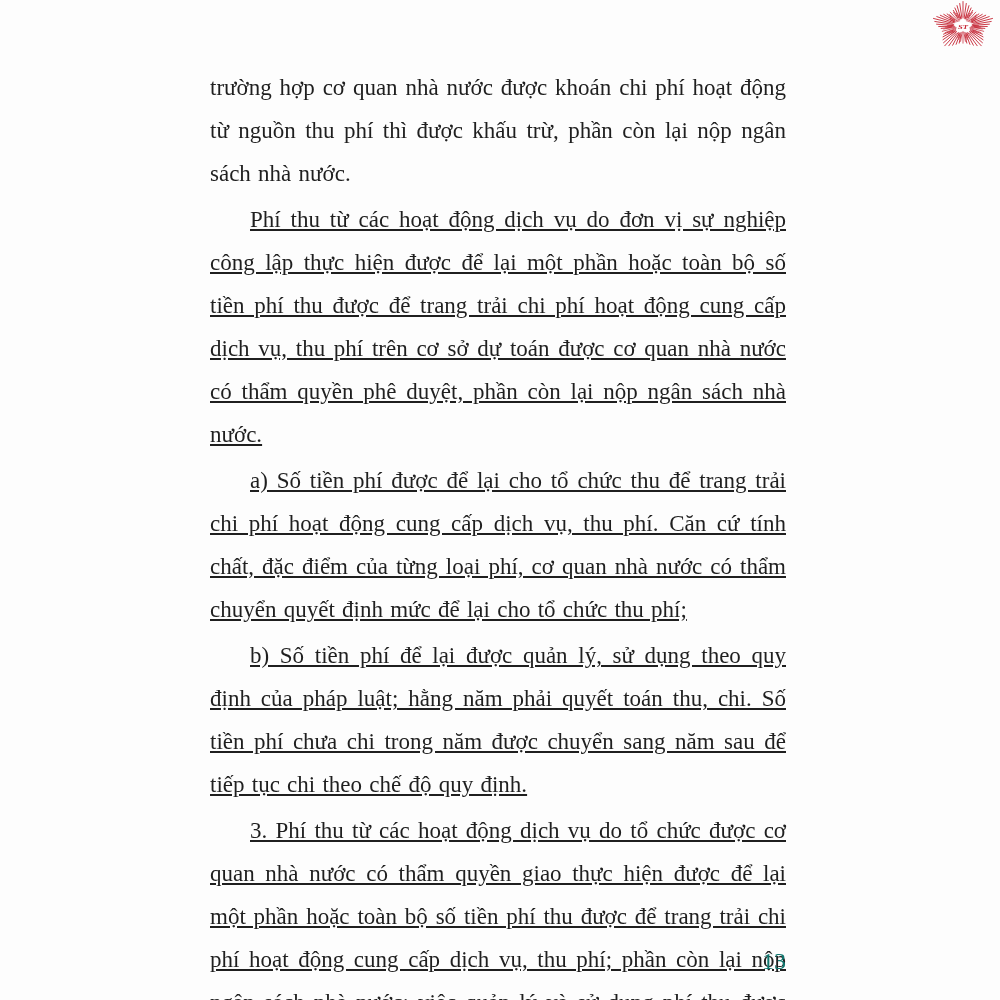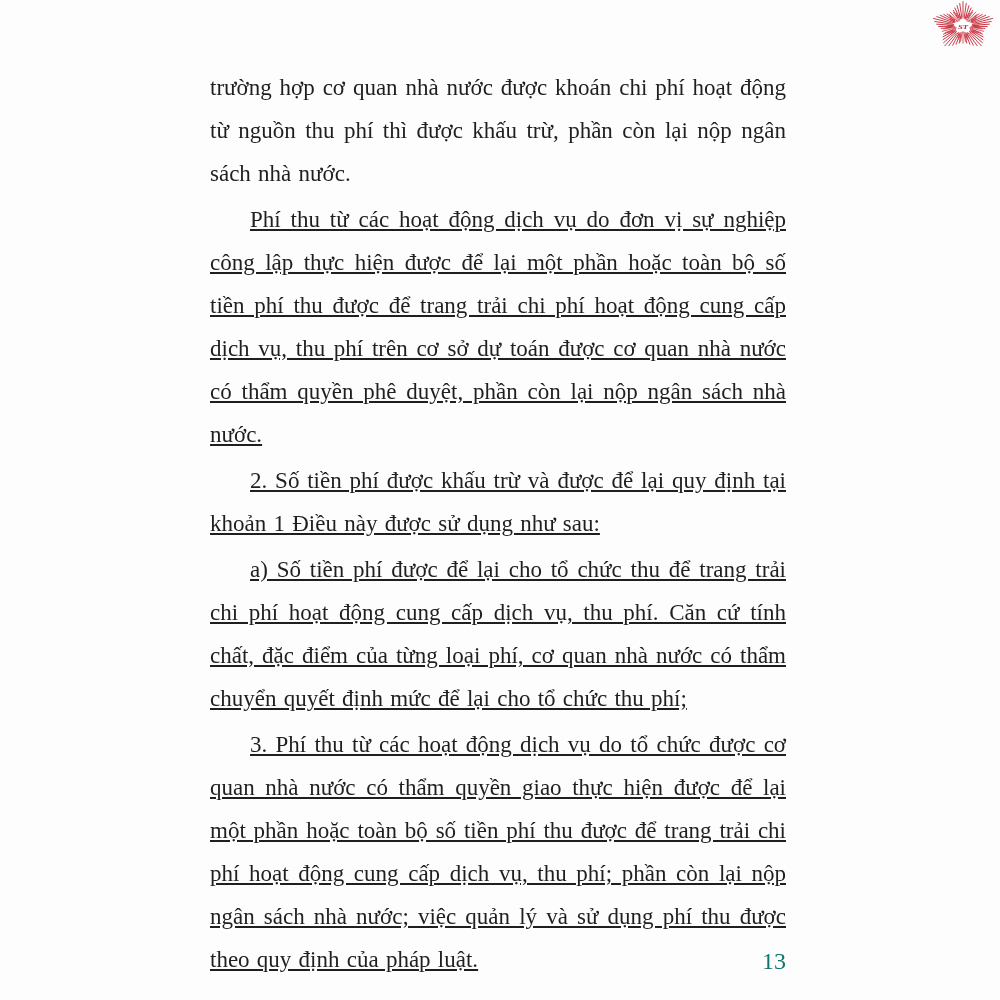--- a/index.html
+++ b/index.html
@@ -148,20 +148,20 @@
         <line x1="45.13" y1="37.95" x2="40.04" y2="25.34" stroke="#c42130" stroke-width="1.2" stroke-linecap="round"></line>
         <line x1="46.38" y1="36.48" x2="43.94" y2="27.40" stroke="#c42130" stroke-width="1.2" stroke-linecap="round"></line>
         <polygon points="50.00,32.50 54.23,44.18 66.64,44.59 56.85,52.22 60.29,64.16 50.00,57.20 39.71,64.16 43.15,52.22 33.36,44.59 45.77,44.18" fill="#ffffff"></polygon>
         <text x="50" y="56" text-anchor="middle" font-family="&quot;Liberation Serif&quot;, serif" font-style="italic" font-weight="bold" font-size="13" fill="#c42130">ST</text>
       </svg>
   </div>
 
   <div class="text-block">
     <p>trường hợp cơ quan nhà nước được khoán chi phí hoạt động từ nguồn thu phí thì được khấu trừ, phần còn lại nộp ngân sách nhà nước.</p>
     <p class="indent">Phí thu từ các hoạt động dịch vụ do đơn vị sự nghiệp công lập thực hiện được để lại một phần hoặc toàn bộ số tiền phí thu được để trang trải chi phí hoạt động cung cấp dịch vụ, thu phí trên cơ sở dự toán được cơ quan nhà nước có thẩm quyền phê duyệt, phần còn lại nộp ngân sách nhà nước.</p>
-    <p class="indent">2. Số tiền phí được khấu trừ và được để lại quy định tại khoản 1 Điều này được sử dụng như sau:</p>
     <p class="indent">a) Số tiền phí được để lại cho tổ chức thu để trang trải chi phí hoạt động cung cấp dịch vụ, thu phí. Căn cứ tính chất, đặc điểm của từng loại phí, cơ quan nhà nước có thẩm chuyển quyết định mức để lại cho tổ chức thu phí;</p>
+    <p class="indent">b) Số tiền phí để lại được quản lý, sử dụng theo quy định của pháp luật; hằng năm phải quyết toán thu, chi. Số tiền phí chưa chi trong năm được chuyển sang năm sau để tiếp tục chi theo chế độ quy định.</p>
     <p class="indent">3. Phí thu từ các hoạt động dịch vụ do tổ chức được cơ quan nhà nước có thẩm quyền giao thực hiện được để lại một phần hoặc toàn bộ số tiền phí thu được để trang trải chi phí hoạt động cung cấp dịch vụ, thu phí; phần còn lại nộp ngân sách nhà nước; việc quản lý và sử dụng phí thu được theo quy định của pháp luật.</p>
   </div>
 
   <div class="page-number">13</div>
 
 </div>
 
 </body></html>

